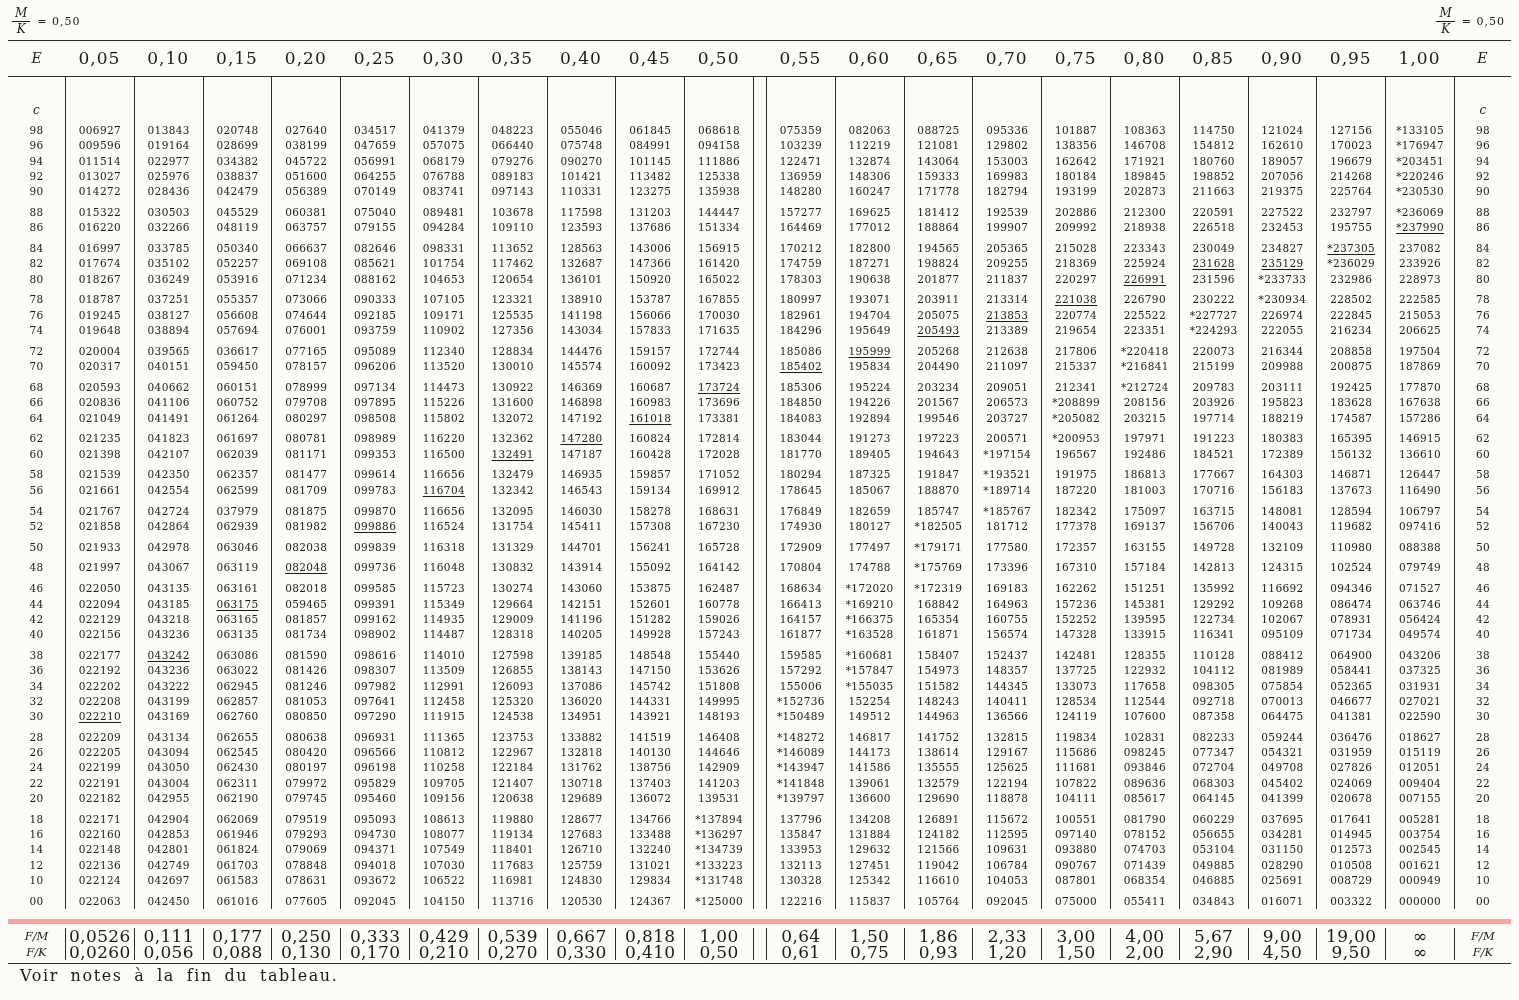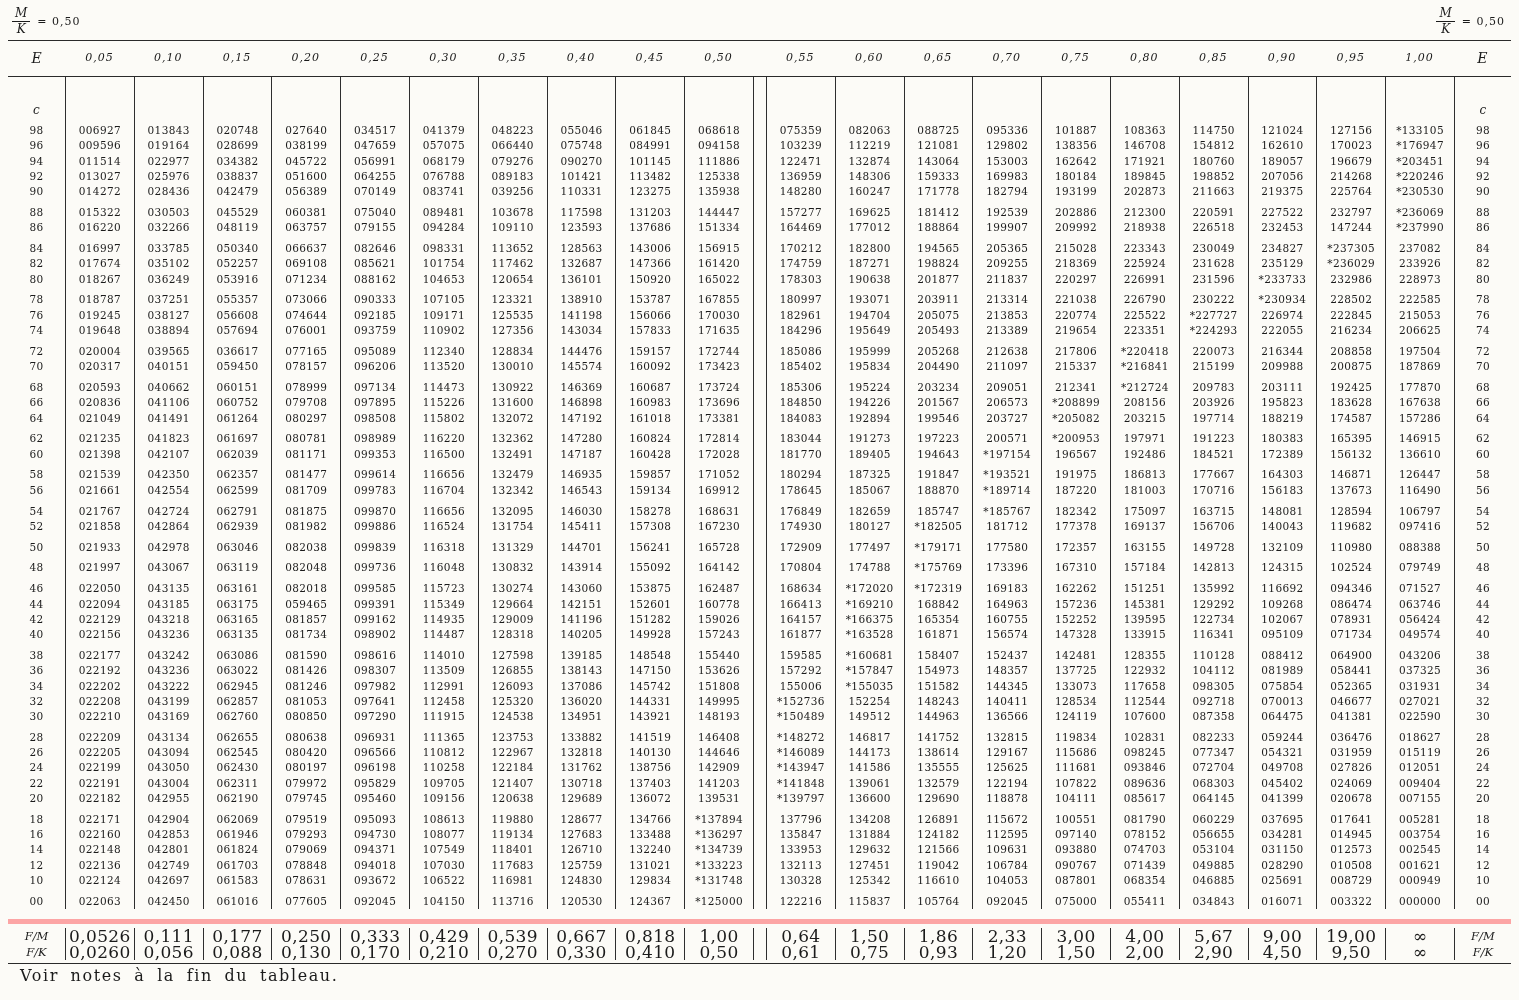--- a/index.html
+++ b/index.html
@@ -19,22 +19,22 @@
   .body{padding:0 0 10px;}
   .fsec{border-top:5px solid #fca5a5;border-bottom:1px solid #2a2a2a;padding:4px 0 3px;}
   .col{display:flex;flex-direction:column;}
   .col-e{width:57px;}
   .col-d{flex:1 1 0;min-width:0;}
   .col-gap{width:13px;}
   .body .col-d,.fsec .col-d,
   .body .col-gap,.fsec .col-gap,
   .body .col-er,.fsec .col-er{border-left:1px solid #2e2e2e;}
   .cell{height:15.3px;line-height:15.3px;text-align:center;font-size:10.5px;letter-spacing:.35px;white-space:nowrap;}
-  .cell.ul{text-underline-offset:2px;}
-  .cell.hrow{height:20px;line-height:20px;font-size:11px;letter-spacing:1px;font-style:italic;}
+  .cell.ul{text-decoration:underline;text-underline-offset:2px;}
+  .cell.hrow{height:20px;line-height:20px;font-size:17px;letter-spacing:1px;}
   .cell.hrow.lab{font-style:italic;font-size:14px;letter-spacing:0;}
   .cell.crow{height:46px;display:flex;align-items:flex-end;justify-content:center;padding-bottom:5px;font-style:italic;font-size:12px;}
   .cell.growgap{height:5.5px;line-height:5.5px;}
   .cell.frow{height:16px;line-height:16px;font-size:17px;}
   .cell.frow.lab{font-style:italic;font-size:11.5px;letter-spacing:0;}
   .footnote{position:absolute;left:20px;top:966px;font-size:16px;letter-spacing:1.6px;word-spacing:5px;}
 </style>
 </head>
 <body>
 
@@ -346,21 +346,21 @@
           <div class="cell">060151</div>
           <div class="cell">060752</div>
           <div class="cell">061264</div>
           <div class="cell growgap"></div>
           <div class="cell">061697</div>
           <div class="cell">062039</div>
           <div class="cell growgap"></div>
           <div class="cell">062357</div>
           <div class="cell">062599</div>
           <div class="cell growgap"></div>
-          <div class="cell">062791</div>
+          <div class="cell">037979</div>
           <div class="cell">062939</div>
           <div class="cell growgap"></div>
           <div class="cell">063046</div>
           <div class="cell growgap"></div>
           <div class="cell">063119</div>
           <div class="cell growgap"></div>
           <div class="cell">063161</div>
           <div class="cell ul">063175</div>
           <div class="cell">063165</div>
           <div class="cell">063135</div>
@@ -576,21 +576,21 @@
           <div class="cell">106522</div>
           <div class="cell growgap"></div>
           <div class="cell">104150</div>
         </div>
         <div class="col col-d">
           <div class="cell crow"></div>
           <div class="cell">048223</div>
           <div class="cell">066440</div>
           <div class="cell">079276</div>
           <div class="cell">089183</div>
-          <div class="cell">039256</div>
+          <div class="cell">097143</div>
           <div class="cell growgap"></div>
           <div class="cell">103678</div>
           <div class="cell">109110</div>
           <div class="cell growgap"></div>
           <div class="cell">113652</div>
           <div class="cell">117462</div>
           <div class="cell">120654</div>
           <div class="cell growgap"></div>
           <div class="cell">123321</div>
           <div class="cell">125535</div>
@@ -1411,21 +1411,21 @@
         </div>
         <div class="col col-d">
           <div class="cell crow"></div>
           <div class="cell">127156</div>
           <div class="cell">170023</div>
           <div class="cell">196679</div>
           <div class="cell">214268</div>
           <div class="cell">225764</div>
           <div class="cell growgap"></div>
           <div class="cell">232797</div>
-          <div class="cell">147244</div>
+          <div class="cell">195755</div>
           <div class="cell growgap"></div>
           <div class="cell ul">*237305</div>
           <div class="cell">*236029</div>
           <div class="cell">232986</div>
           <div class="cell growgap"></div>
           <div class="cell">228502</div>
           <div class="cell">222845</div>
           <div class="cell">216234</div>
           <div class="cell growgap"></div>
           <div class="cell">208858</div>

